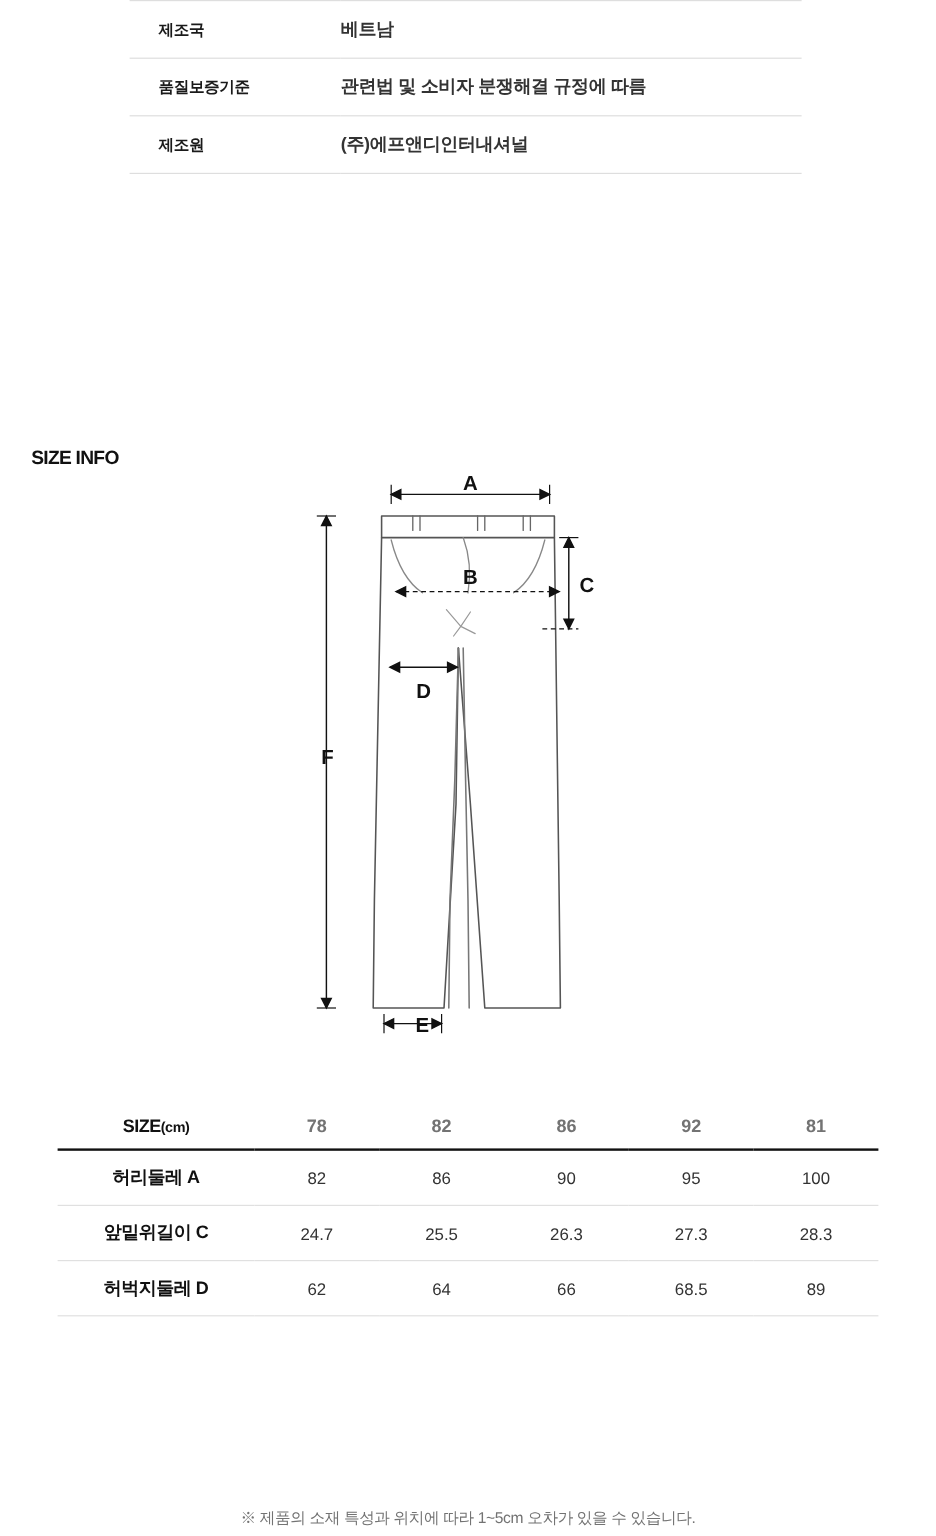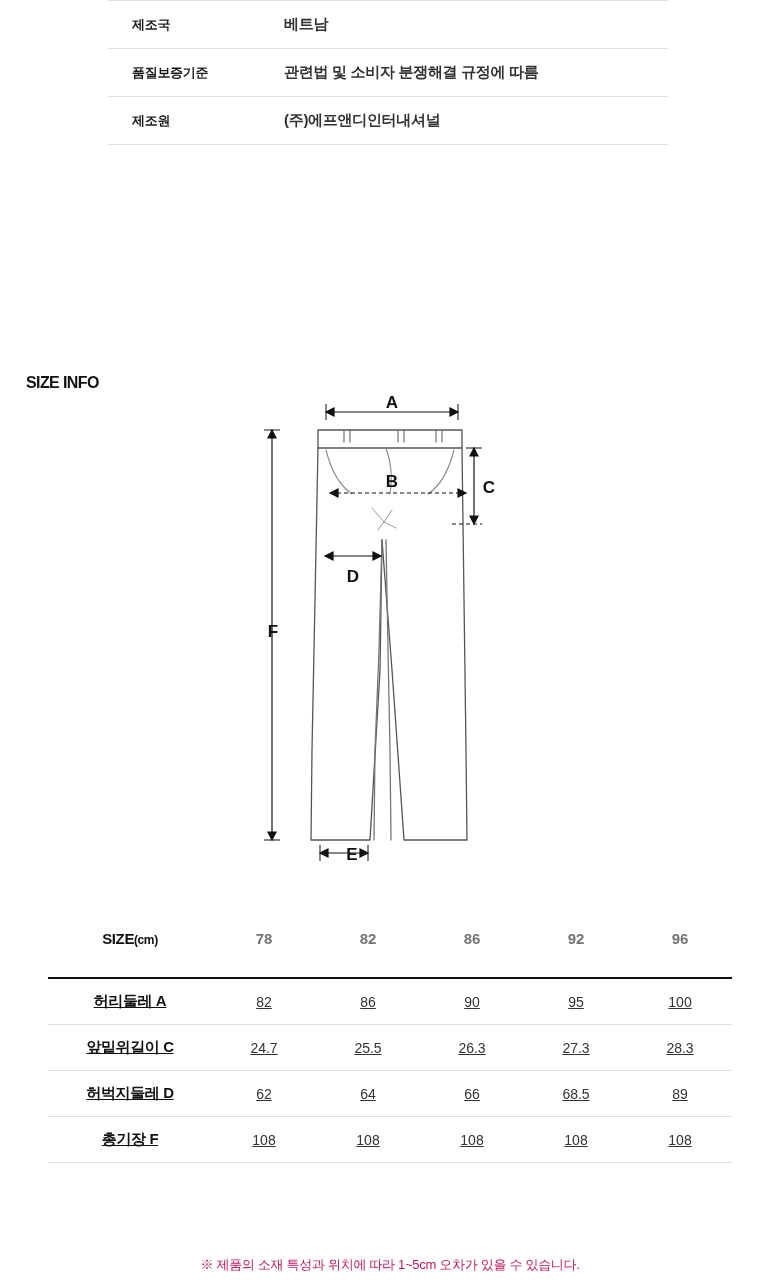--- a/index.html
+++ b/index.html
@@ -93,45 +93,44 @@
     font-size: 15px;
     font-weight: bold;
     color: #737373;
   }
   .size-table td.val {
     text-align: center;
     font-size: 14px;
     color: #333333;
   }
   .size-table thead th {
-    padding: 10px 0 30px 0;
+    padding: 10px 0 10px 0;
   }
   .size-table thead tr {
     border-bottom: 2px solid #111111;
   }
   .size-table tbody tr {
     border-bottom: 1px solid #e0e0e0;
   }
   .size-table tbody td {
     padding: 13px 0 13px 0;
-    text-decoration: underline;
   }
   .unit {
     font-size: 12px;
     font-weight: bold;
   }
 
   .note {
     position: absolute;
     left: 0;
     top: 1256px;
     width: 780px;
     text-align: center;
     font-size: 13px;
-    color: #be185d;
+    color: #737373;
     letter-spacing: -0.3px;
   }
 </style>
 </head>
 <body>
 
 <table class="info-table">
   <tbody>
     <tr>
       <th>제조국</th>
@@ -223,21 +222,21 @@
 <table class="size-table">
   <thead>
     <tr>
       <th class="head-label">
         <span>SIZE</span><span class="unit">(cm)</span>
       </th>
       <th class="col-head">78</th>
       <th class="col-head">82</th>
       <th class="col-head">86</th>
       <th class="col-head">92</th>
-      <th class="col-head">96</th>
+      <th class="col-head">81</th>
     </tr>
   </thead>
   <tbody>
     <tr>
       <td class="row-label">허리둘레 A</td>
       <td class="val">82</td>
       <td class="val">86</td>
       <td class="val">90</td>
       <td class="val">95</td>
       <td class="val">100</td>
@@ -251,24 +250,16 @@
       <td class="val">28.3</td>
     </tr>
     <tr>
       <td class="row-label">허벅지둘레 D</td>
       <td class="val">62</td>
       <td class="val">64</td>
       <td class="val">66</td>
       <td class="val">68.5</td>
       <td class="val">89</td>
     </tr>
-    <tr>
-      <td class="row-label">총기장 F</td>
-      <td class="val">108</td>
-      <td class="val">108</td>
-      <td class="val">108</td>
-      <td class="val">108</td>
-      <td class="val">108</td>
-    </tr>
   </tbody>
 </table>
 
 <div class="note">※ 제품의 소재 특성과 위치에 따라 1~5cm 오차가 있을 수 있습니다.</div>
 
 </body></html>

